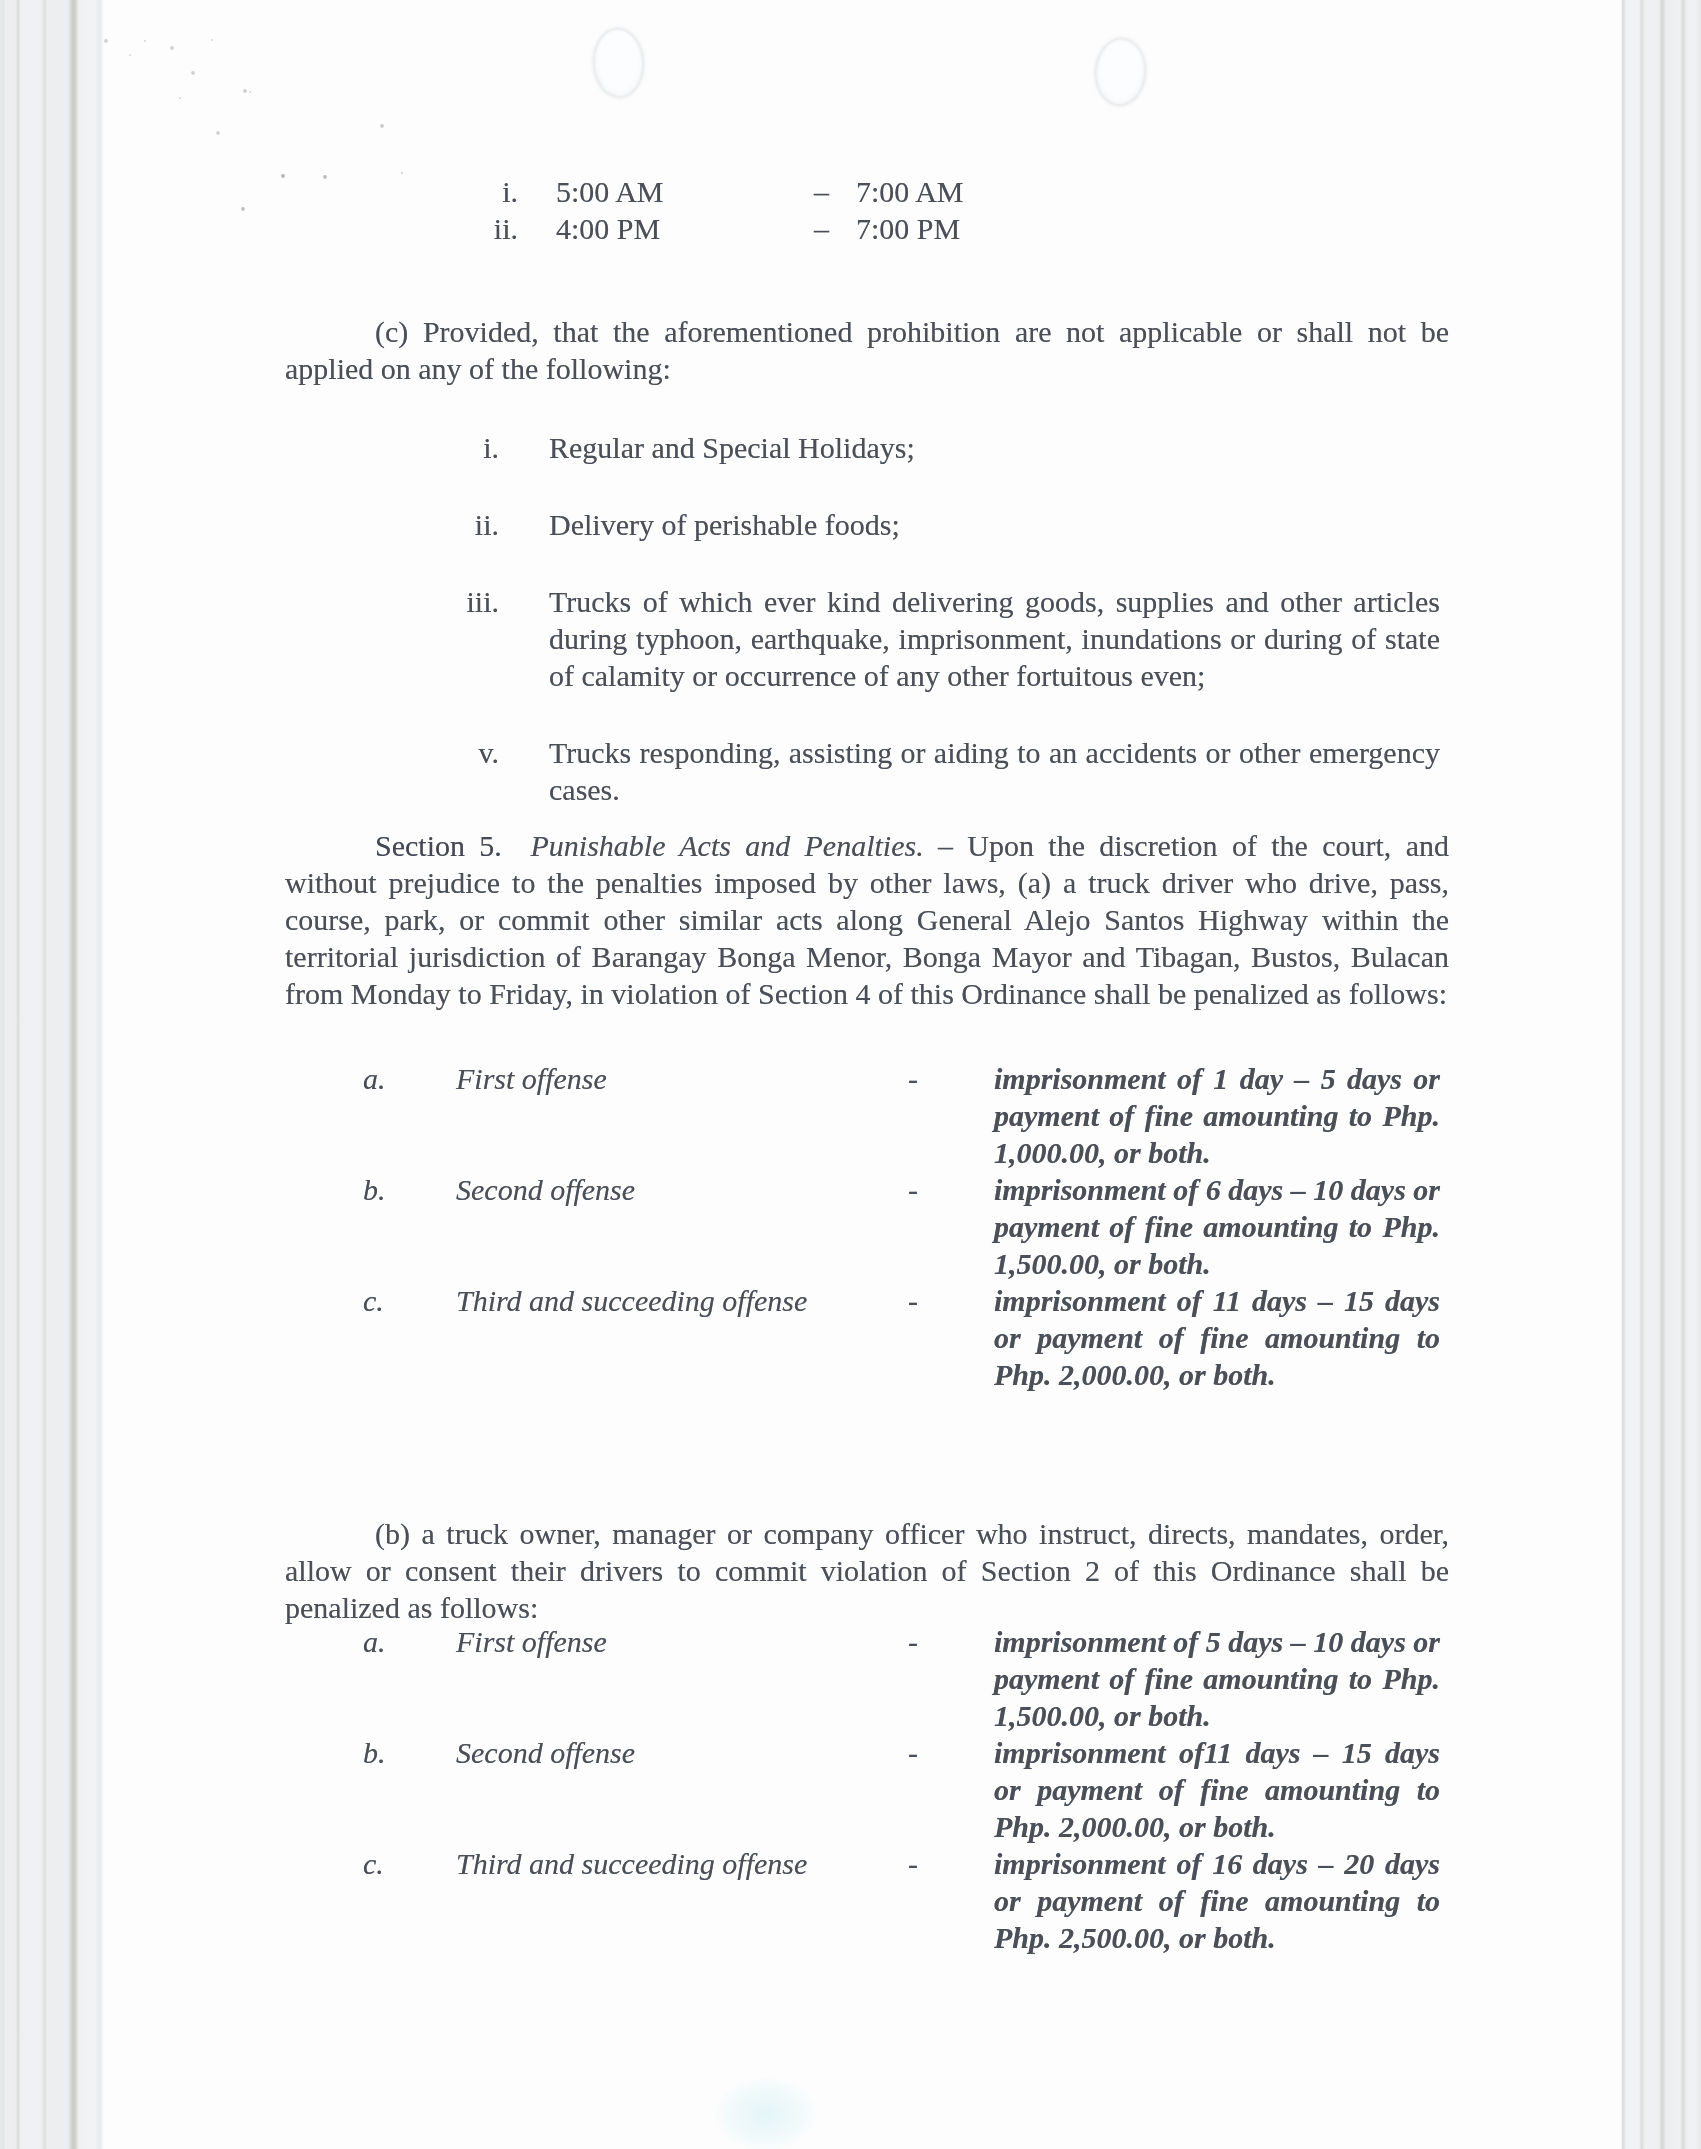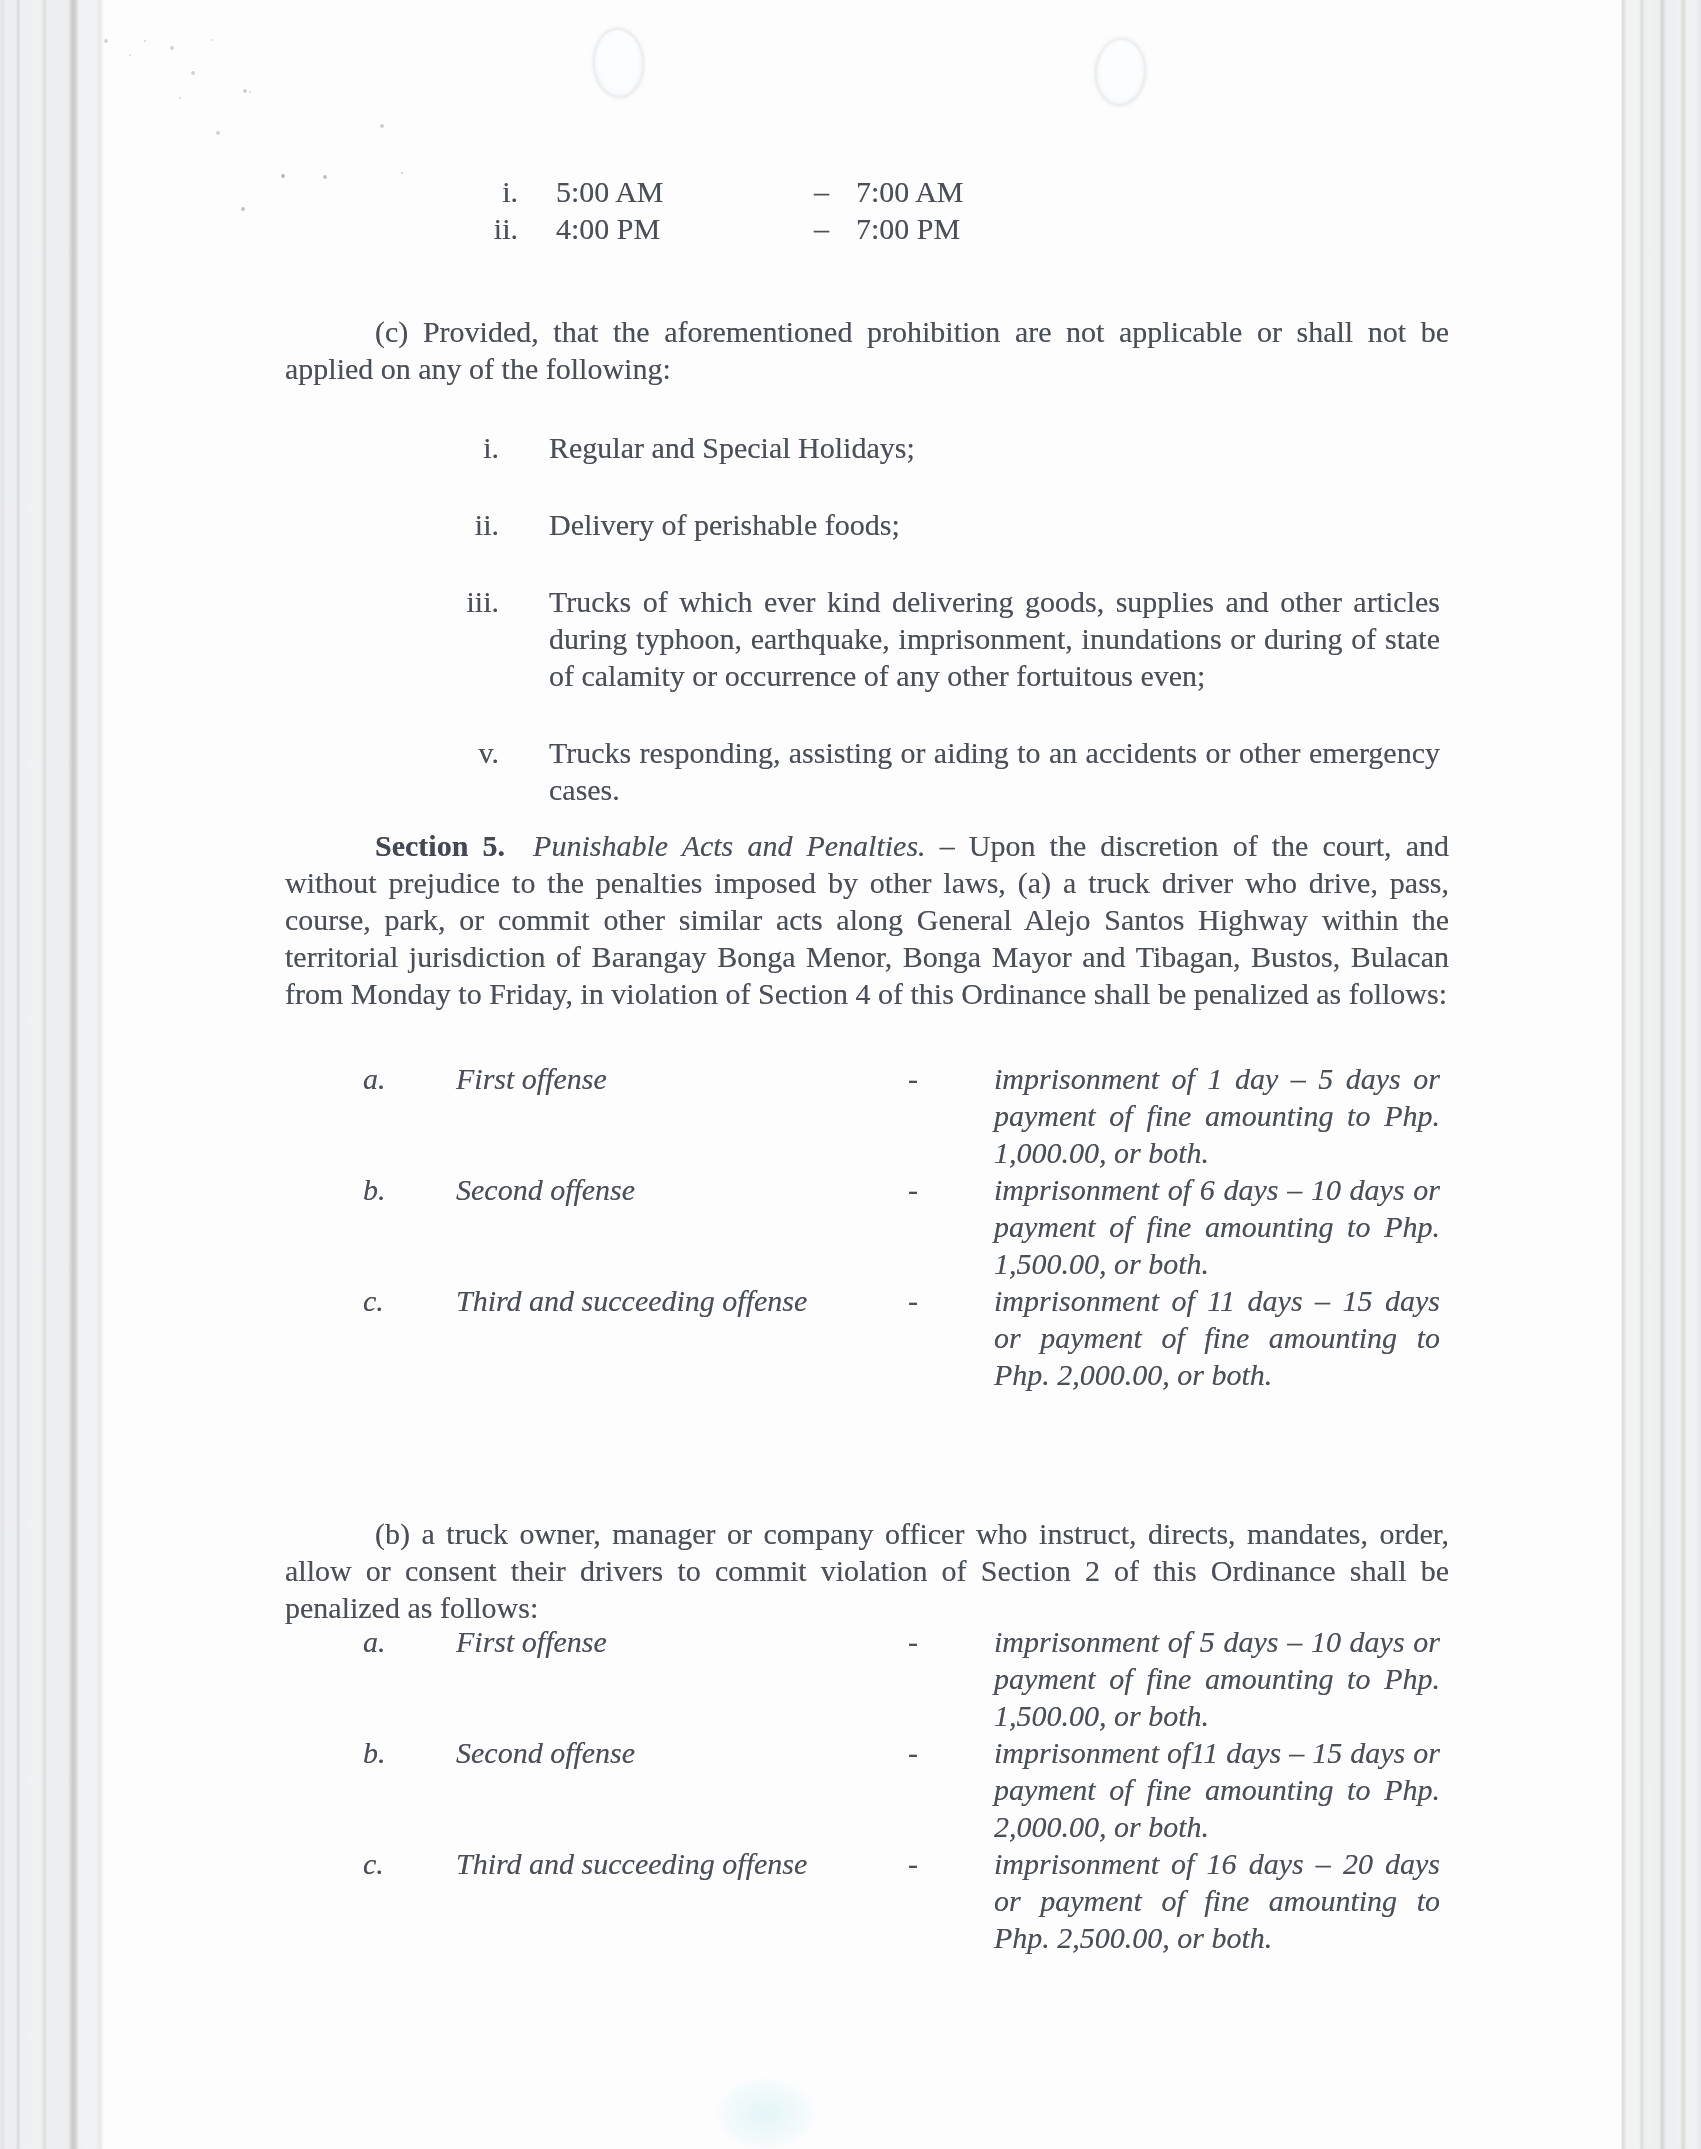--- a/index.html
+++ b/index.html
@@ -57,41 +57,41 @@
   .smudge{
     position:absolute;left:716px;top:2078px;width:99px;height:72px;border-radius:50%;
     background:radial-gradient(ellipse,rgba(170,225,235,.30) 0%,rgba(190,235,240,.15) 55%,rgba(200,240,245,0) 75%);
   }
   
   .txt{font-size:30px;line-height:37px;text-shadow:0 0 0.5px rgba(74,79,88,.55);}
   .para{
     position:absolute;left:285px;width:1164px;
     text-align:justify;text-indent:90px;
   }
-  .bold{font-weight:bold;color:#434854;}
+  .bold{font-weight:normal;color:#434854;}
   .it{font-style:italic;}
   
   .sched{position:absolute;left:0;top:173px;width:1702px;}
   .sched-row{position:relative;height:37px;}
   .sched-num{position:absolute;left:385px;width:133px;text-align:right;}
   .sched-t1{position:absolute;left:556px;}
   .sched-dash{position:absolute;left:814px;}
   .sched-t2{position:absolute;left:856px;}
   
   .exc{position:absolute;left:0;top:389px;width:1702px;}
   .exc-item{position:relative;}
   .exc-num{position:absolute;left:367px;top:0;width:132px;text-align:right;}
   .exc-text{margin-left:549px;width:891px;text-align:justify;margin-top:40px;}
   
   .pen{position:absolute;left:0;width:1702px;}
   .pen-row{position:relative;}
   .pen-letter{position:absolute;left:363px;top:0;}
   .pen-offense{position:absolute;left:456px;top:0;}
   .pen-dash{position:absolute;left:908px;top:0;}
-  .pen-text{margin-left:994px;width:446px;text-align:justify;}
+  .pen-text{margin-left:994px;width:446px;text-align:justify;font-weight:bold;}
   .pen-driver{top:1060px;}
   .pen-owner{top:1623px;}
   .para-c{top:283px;}
   .para-s5{top:797px;}
   .para-b{top:1485px;}
 </style>
 </head>
 <body>
 
 <div class="edge-left"></div>

